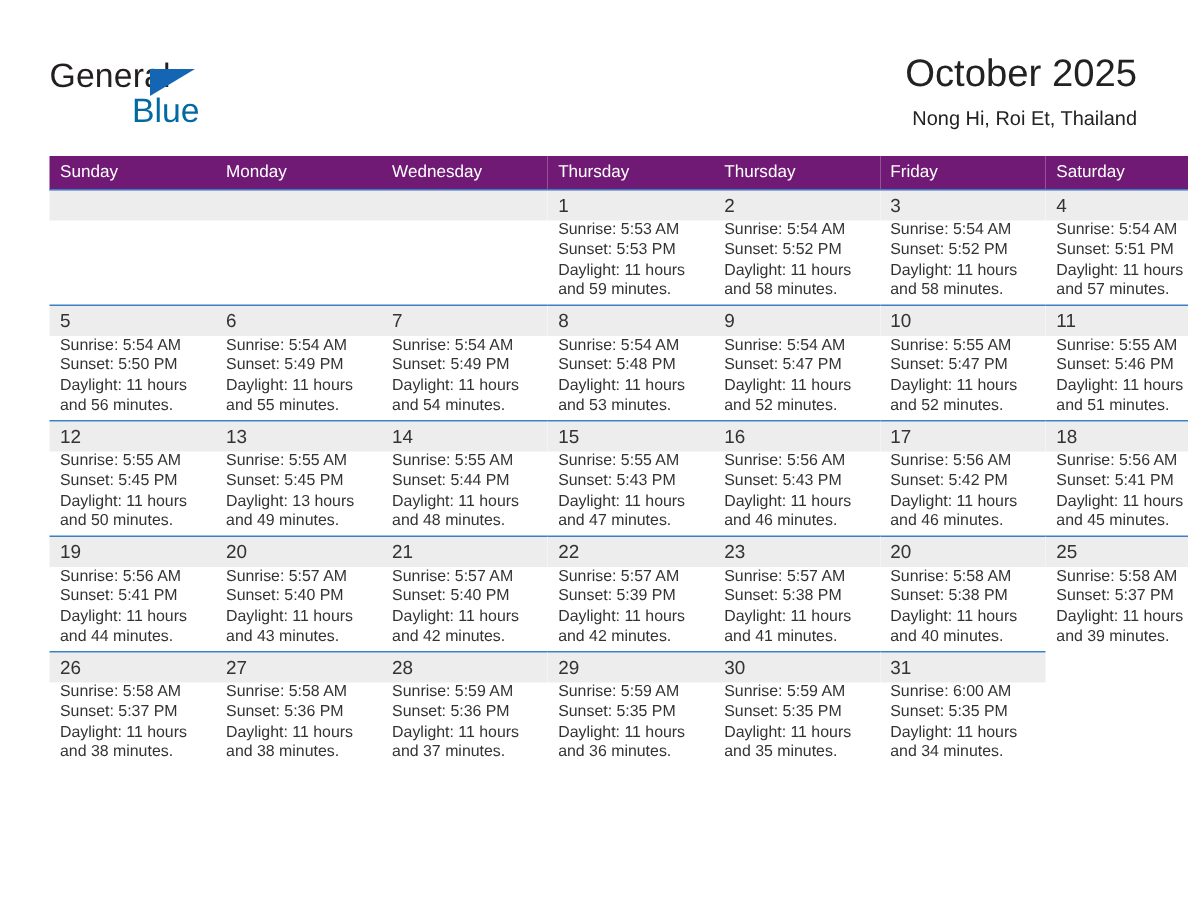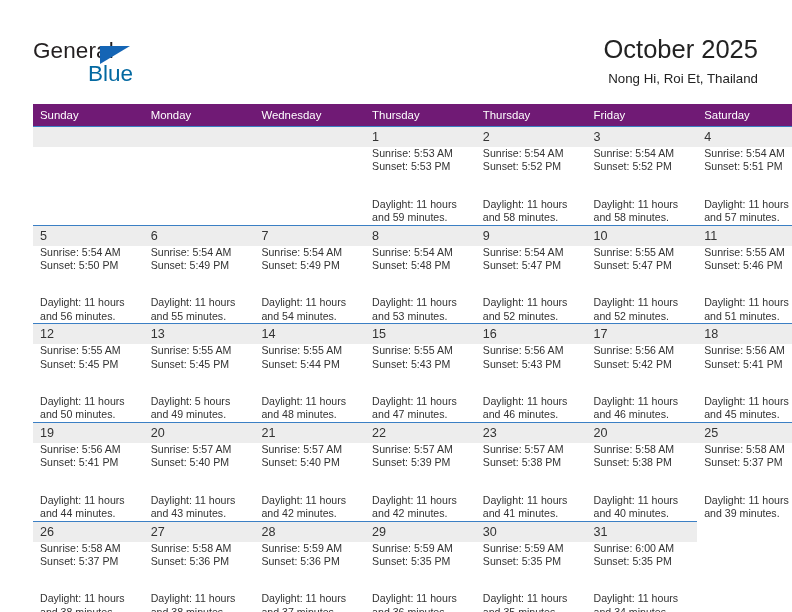--- a/index.html
+++ b/index.html
@@ -132,21 +132,20 @@
   }
   .cellbody p {
     margin: 0;
     font-size: 10.6px;
     line-height: 13.4px;
     color: #333333;
     white-space: nowrap;
   }
   .cellbody p.wrap {
     white-space: normal;
-    margin-top: 24px;
   }
 </style>
 </head>
 <body>
 
 <div class="page">
 
   <div class="header">
 
     <div class="brand">
@@ -283,21 +282,21 @@
               <p>Sunrise: 5:55 AM</p>
               <p>Sunset: 5:45 PM</p>
               <p class="wrap">Daylight: 11 hours and 50 minutes.</p>
             </div>
           </td>
           <td>
             <span class="daynum">13</span>
             <div class="cellbody">
               <p>Sunrise: 5:55 AM</p>
               <p>Sunset: 5:45 PM</p>
-              <p class="wrap">Daylight: 5 hours and 49 minutes.</p>
+              <p class="wrap">Daylight: 13 hours and 49 minutes.</p>
             </div>
           </td>
           <td>
             <span class="daynum">14</span>
             <div class="cellbody">
               <p>Sunrise: 5:55 AM</p>
               <p>Sunset: 5:44 PM</p>
               <p class="wrap">Daylight: 11 hours and 48 minutes.</p>
             </div>
           </td>

